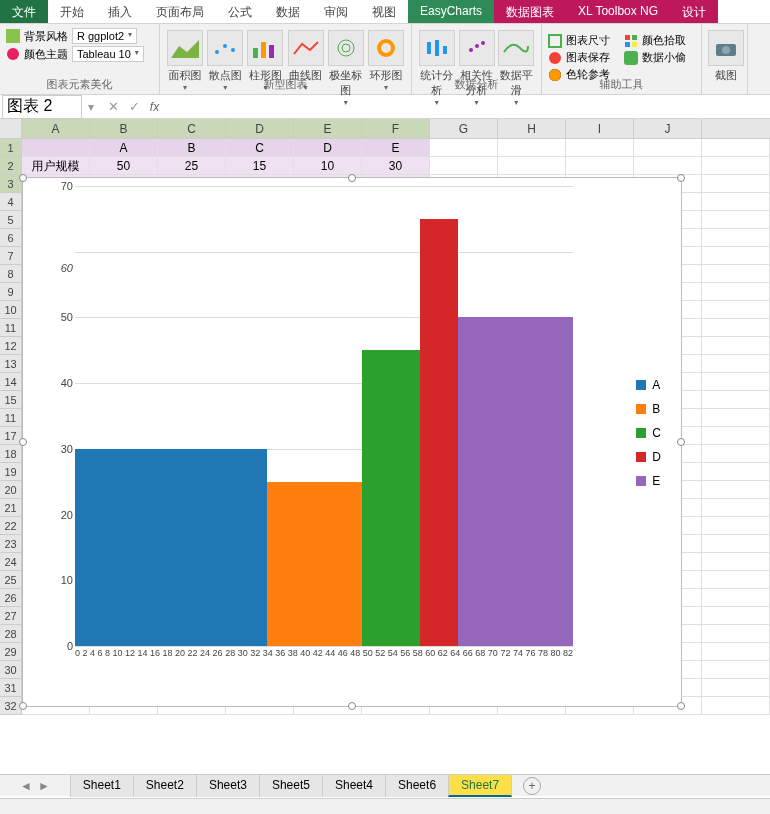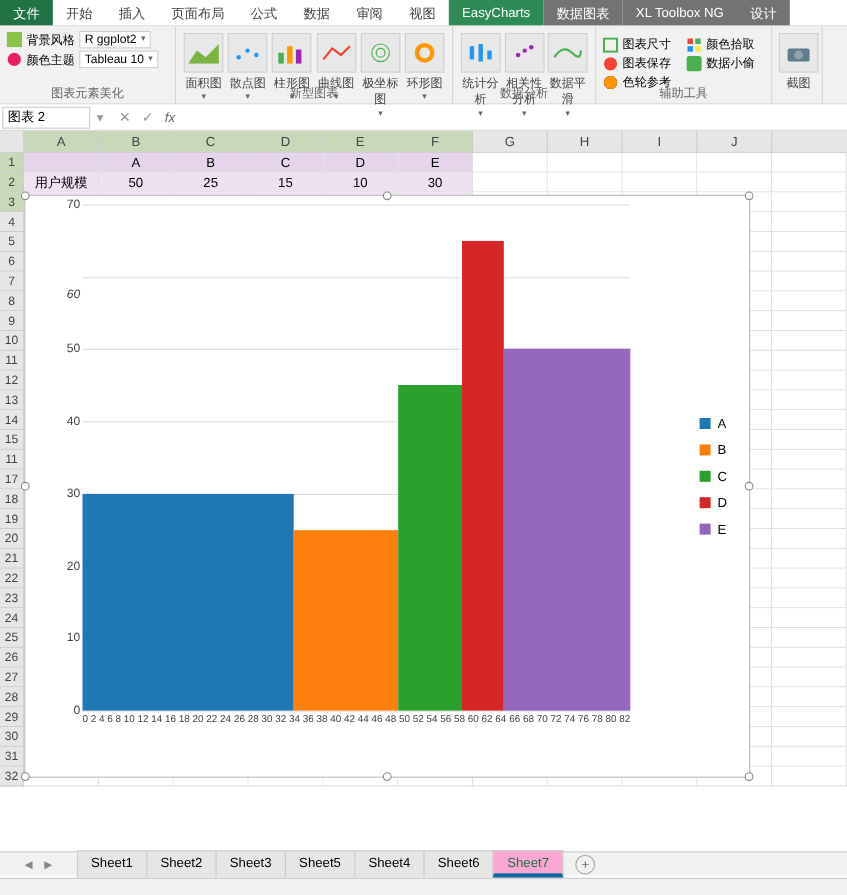--- a/index.html
+++ b/index.html
@@ -3,39 +3,39 @@
 <meta charset="utf-8">
 <style>
 * { box-sizing: border-box; margin: 0; padding: 0; font-family: "Microsoft YaHei", "Segoe UI", sans-serif; }
 body { background: #fff; width: 770px; height: 814px; overflow: hidden; font-size: 12px; }
 
 
 .ribbon-tabs { display: flex; background: #fff; height: 24px; border-bottom: 1px solid #d4d4d4; }
 .ribbon-tab { padding: 4px 12px; color: #444; cursor: pointer; font-size: 12px; }
 .ribbon-tab.green { background: #217346; color: #fff; }
 .ribbon-tab.active { background: #2e8b57; color: #fff; }
-.ribbon-tab.dark { background: #737373; color: #fff; }
+.ribbon-tab.dark { background: #be185d; color: #fff; }
 
 
 .ribbon-body { display: flex; background: #f1f1f1; height: 71px; border-bottom: 1px solid #d4d4d4; }
 .ribbon-group { border-right: 1px solid #d4d4d4; padding: 4px 6px; display: flex; flex-direction: column; position: relative; }
 .ribbon-group-label { position: absolute; bottom: 2px; left: 0; right: 0; text-align: center; font-size: 11px; color: #666; }
 .style-row { display: flex; align-items: center; gap: 4px; margin-bottom: 2px; font-size: 11px; }
 .style-icon { width: 14px; height: 14px; display: inline-block; }
 .style-dropdown { border: 1px solid #ccc; padding: 1px 4px; font-size: 11px; background: #fff; display:flex; align-items:flex-start; gap:4px;}
 .chev { font-size: 8px; color:#666; }
 .chart-buttons { display: flex; gap: 2px; align-items: flex-start; padding-top: 2px; }
 .chart-btn { width: 40px; text-align: center; font-size: 11px; color: #444; cursor: pointer; }
 .chart-btn-icon { width: 36px; height: 36px; margin: 0 auto 2px; background: #e8e8e8; border: 1px solid #d0d0d0; display:flex; align-items:center; justify-content:center; }
 .aux-row { display: flex; align-items: center; gap: 4px; font-size: 11px; padding: 1px 0;}
 .aux-icon { width: 14px; height: 14px; }
 
 
 .namebox-row { display: flex; align-items: center; height: 24px; border-bottom: 1px solid #d4d4d4; background: #fff; }
-.namebox { width: 80px; border: 1px solid #ccc; padding: 2px 4px; margin: 2px; font-size: 12px; }
+.namebox { width: 80px; border: 1px solid #ccc; padding: 2px 4px; margin: 2px; font-size: 16px; }
 .fx-area { display: flex; align-items: center; gap: 10px; padding-left: 10px; color: #888; }
 .fx-btn { color: #999; cursor: pointer; font-size: 13px; }
 .fx-label { font-style: italic; color: #666; }
 
 
 .sheet-area { position: relative; height: 620px; overflow: hidden; background:#fff;}
 .col-headers { display: flex; height: 20px; background: #e6e6e6; border-bottom: 1px solid #ccc; }
 .corner { width: 22px; border-right: 1px solid #ccc; background: #e6e6e6; }
 .col-h { width: 68px; text-align: center; border-right: 1px solid #ccc; font-size: 12px; color: #444; line-height: 20px; }
 .col-h.sel { background: #c8d8b8; }
@@ -58,21 +58,21 @@
 .bar { position: absolute; bottom: 0; }
 .x-axis { position: absolute; left: 22px; right: 0; bottom: 0; height: 18px; font-size: 9px; color: #444; overflow:hidden; white-space:nowrap;}
 .legend { position: absolute; right: 20px; top: 200px; font-size: 12px; }
 .legend-item { display: flex; align-items: center; gap: 6px; margin-bottom: 10px; }
 .legend-sw { width: 10px; height: 10px; }
 
 
 .sheet-tabs { position: absolute; bottom: 18px; left: 0; right: 0; height: 22px; background: #f1f1f1; border-top: 1px solid #ccc; display: flex; align-items: center; padding-left: 20px; gap: 0;}
 .nav-arrows { display:flex; gap:6px; color:#888; padding-right:20px;}
 .sheet-tab { padding: 3px 12px; border: 1px solid #ccc; border-bottom: none; background: #e6e6e6; font-size: 12px; cursor: pointer; margin-right:-1px;}
-.sheet-tab.active { background: #f9a8d4; border-bottom: 4px solid #0369a1; color:#217346;}
+.sheet-tab.active { background: #fde047; border-bottom: 2px solid #0369a1; color:#217346;}
 .add-sheet { margin-left: 12px; width: 18px; height: 18px; border: 1px solid #aaa; border-radius: 50%; text-align: center; line-height: 16px; color: #666; cursor: pointer; }
 
 
 .hscroll { position:absolute; bottom:0; left:0; right:0; height:16px; background:#f1f1f1; border-top:1px solid #ccc;}
 </style>
 </head>
 <body>
 
 <div class="ribbon-tabs">
   <div class="ribbon-tab green">文件</div>

